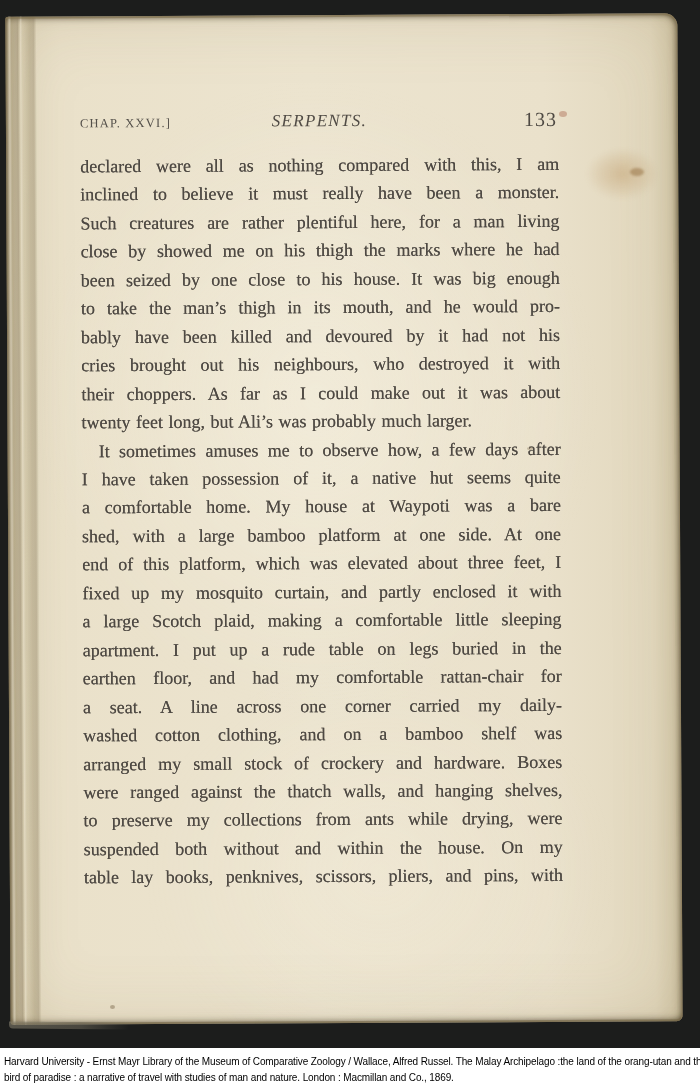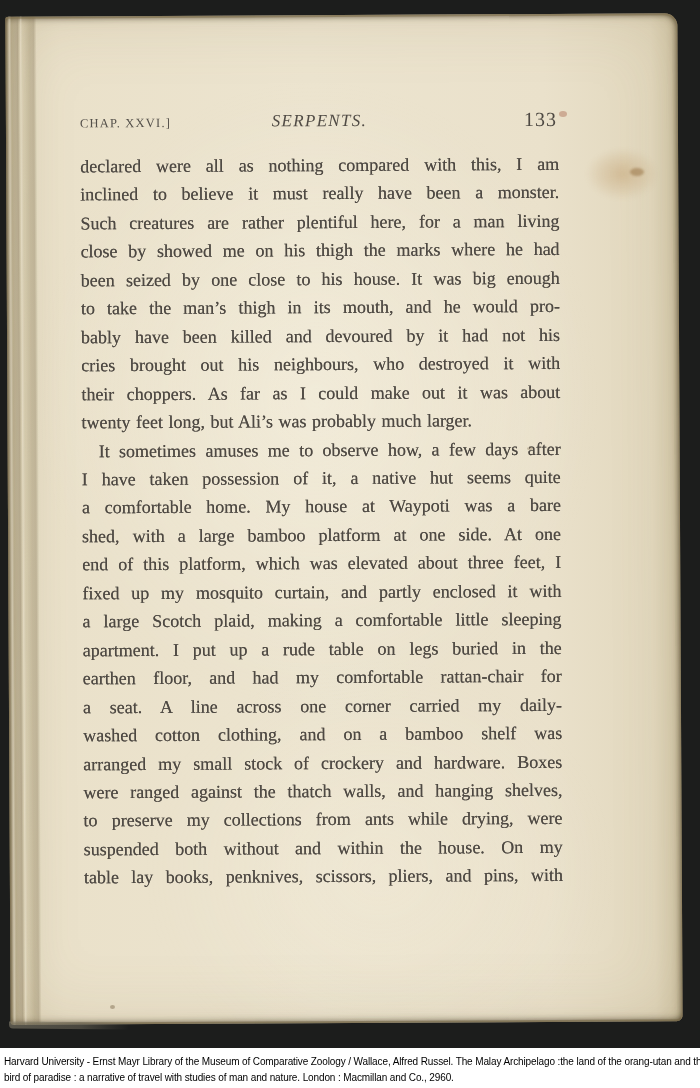--- a/index.html
+++ b/index.html
@@ -164,16 +164,16 @@
 
     <div class="stain stain-big"></div>
     <div class="stain stain-big-core"></div>
     <div class="stain stain-dot"></div>
     <div class="stain speck-1"></div>
     <div class="stain speck-2"></div>
   </div>
 
   <div class="caption-bar">
     <div class="caption-line">Harvard University - Ernst Mayr Library of the Museum of Comparative Zoology / Wallace, Alfred Russel. The Malay Archipelago :the land of the orang-utan and the</div>
-    <div class="caption-line">bird of paradise : a narrative of travel with studies of man and nature. London : Macmillan and Co., 2960.</div>
+    <div class="caption-line">bird of paradise : a narrative of travel with studies of man and nature. London : Macmillan and Co., 1869.</div>
   </div>
 
 </div>
 
 </body></html>

